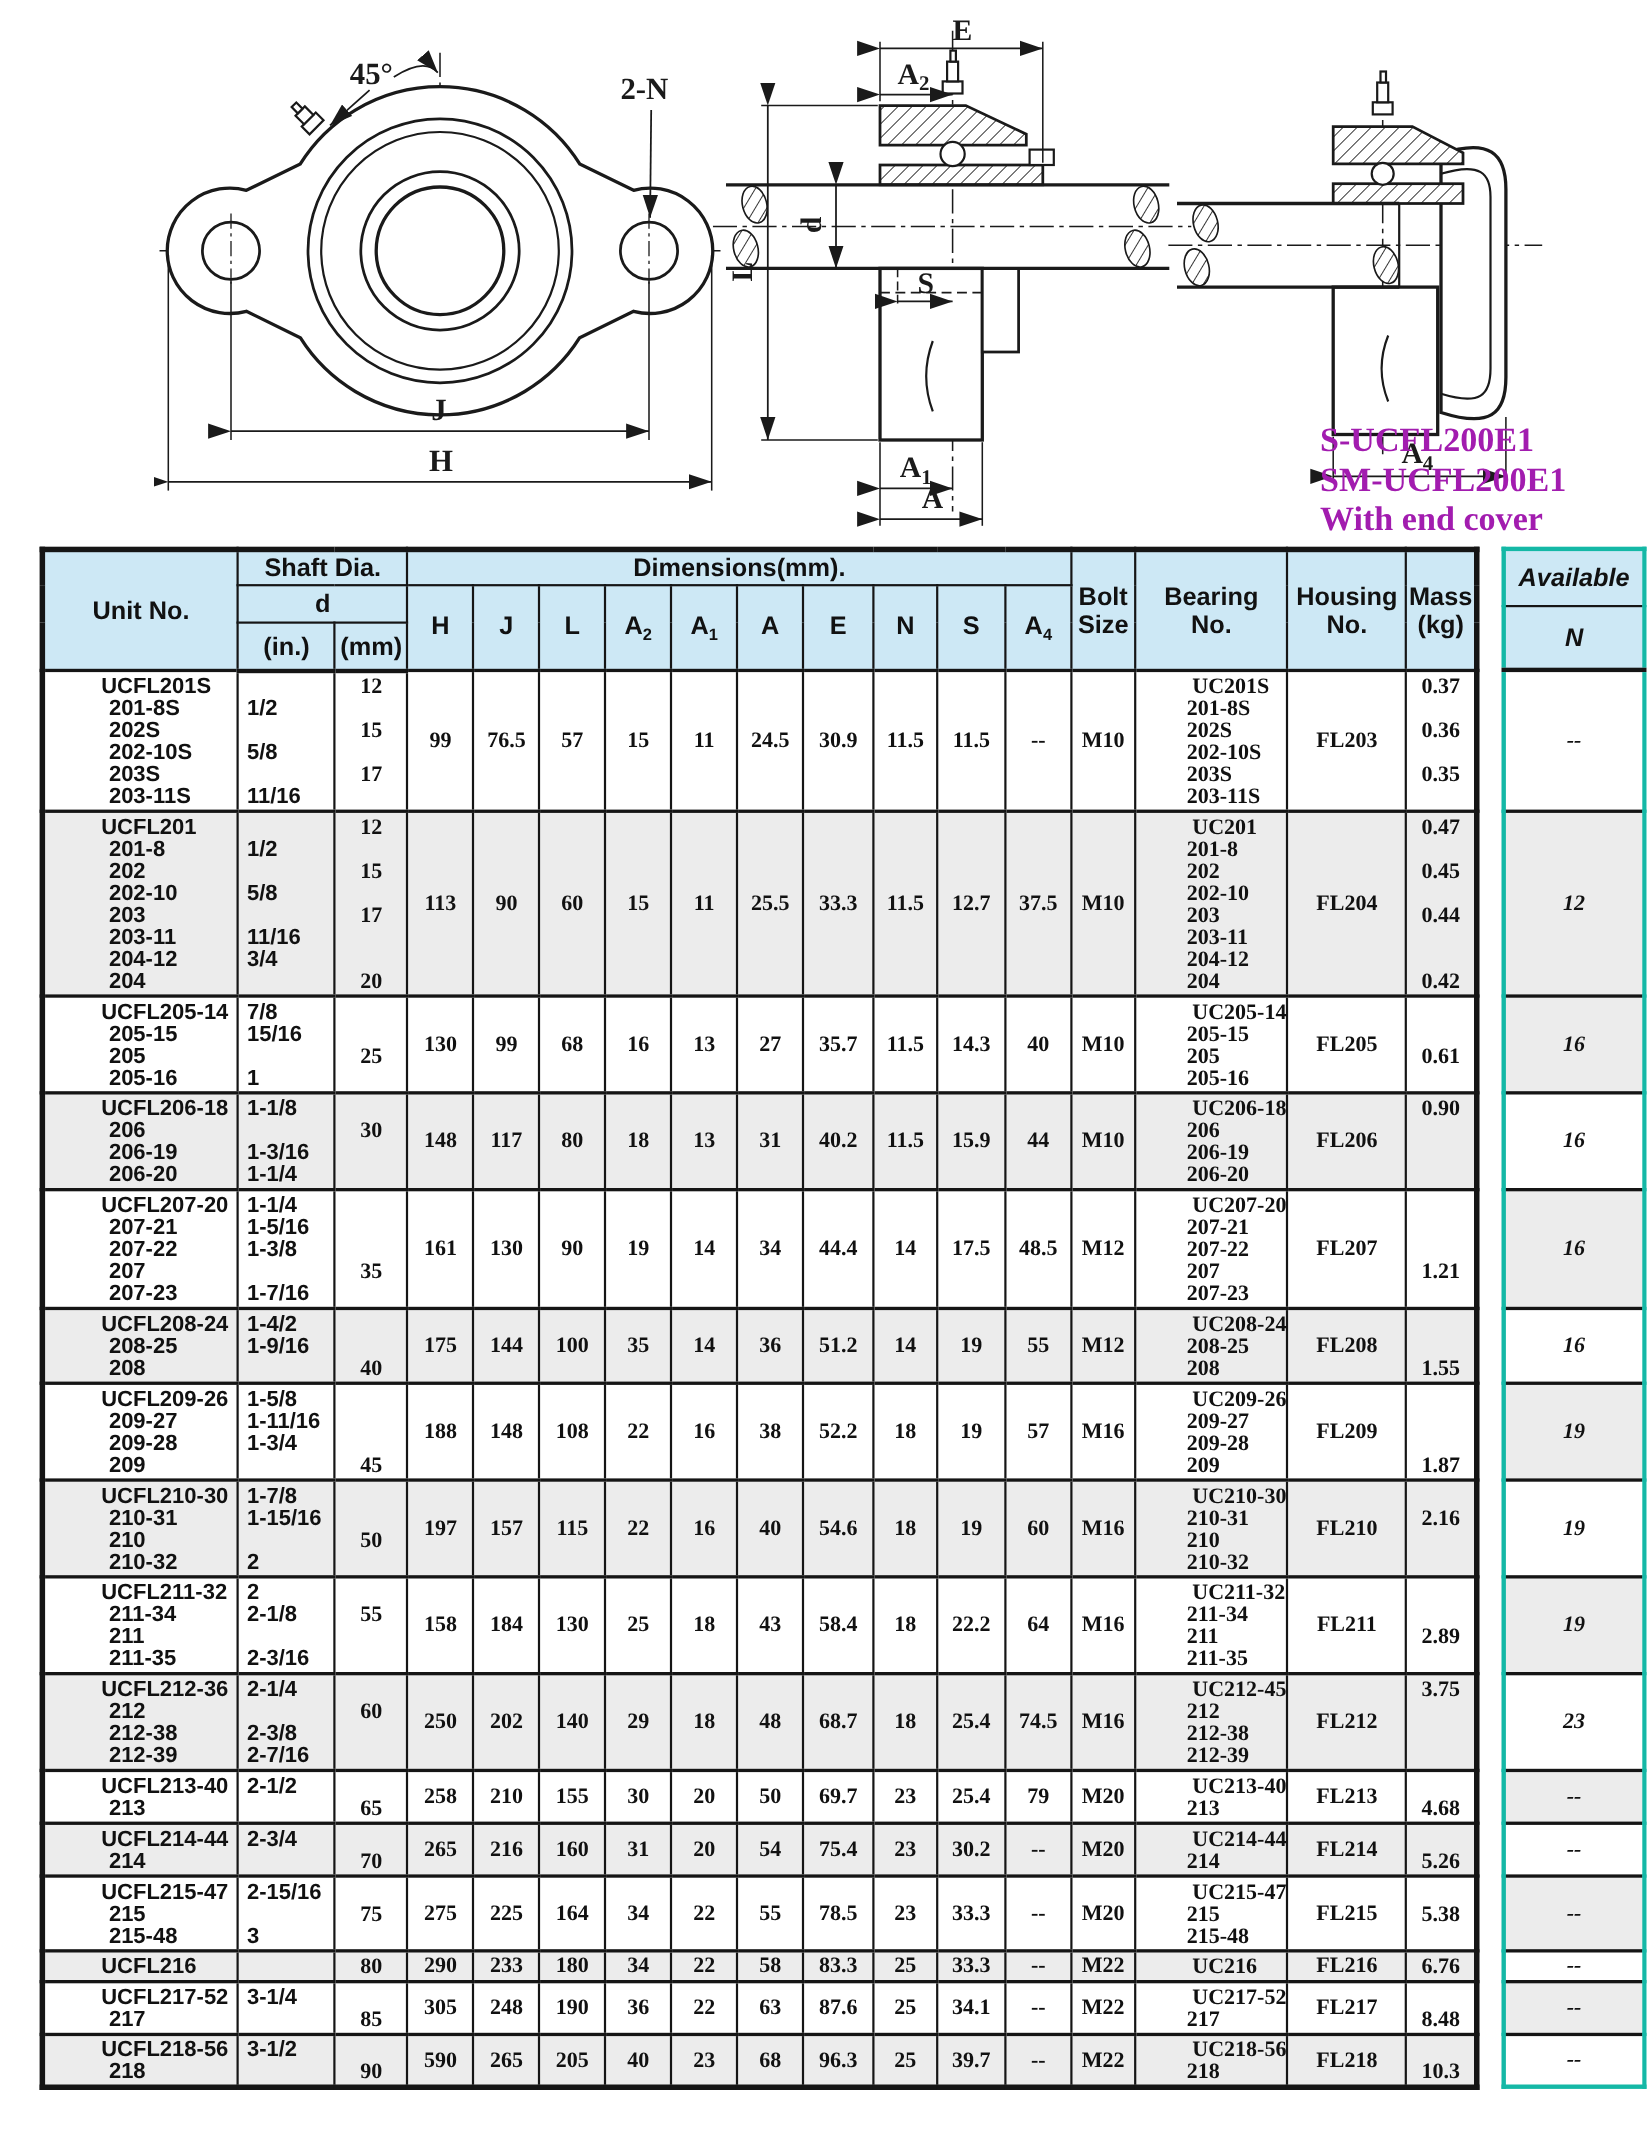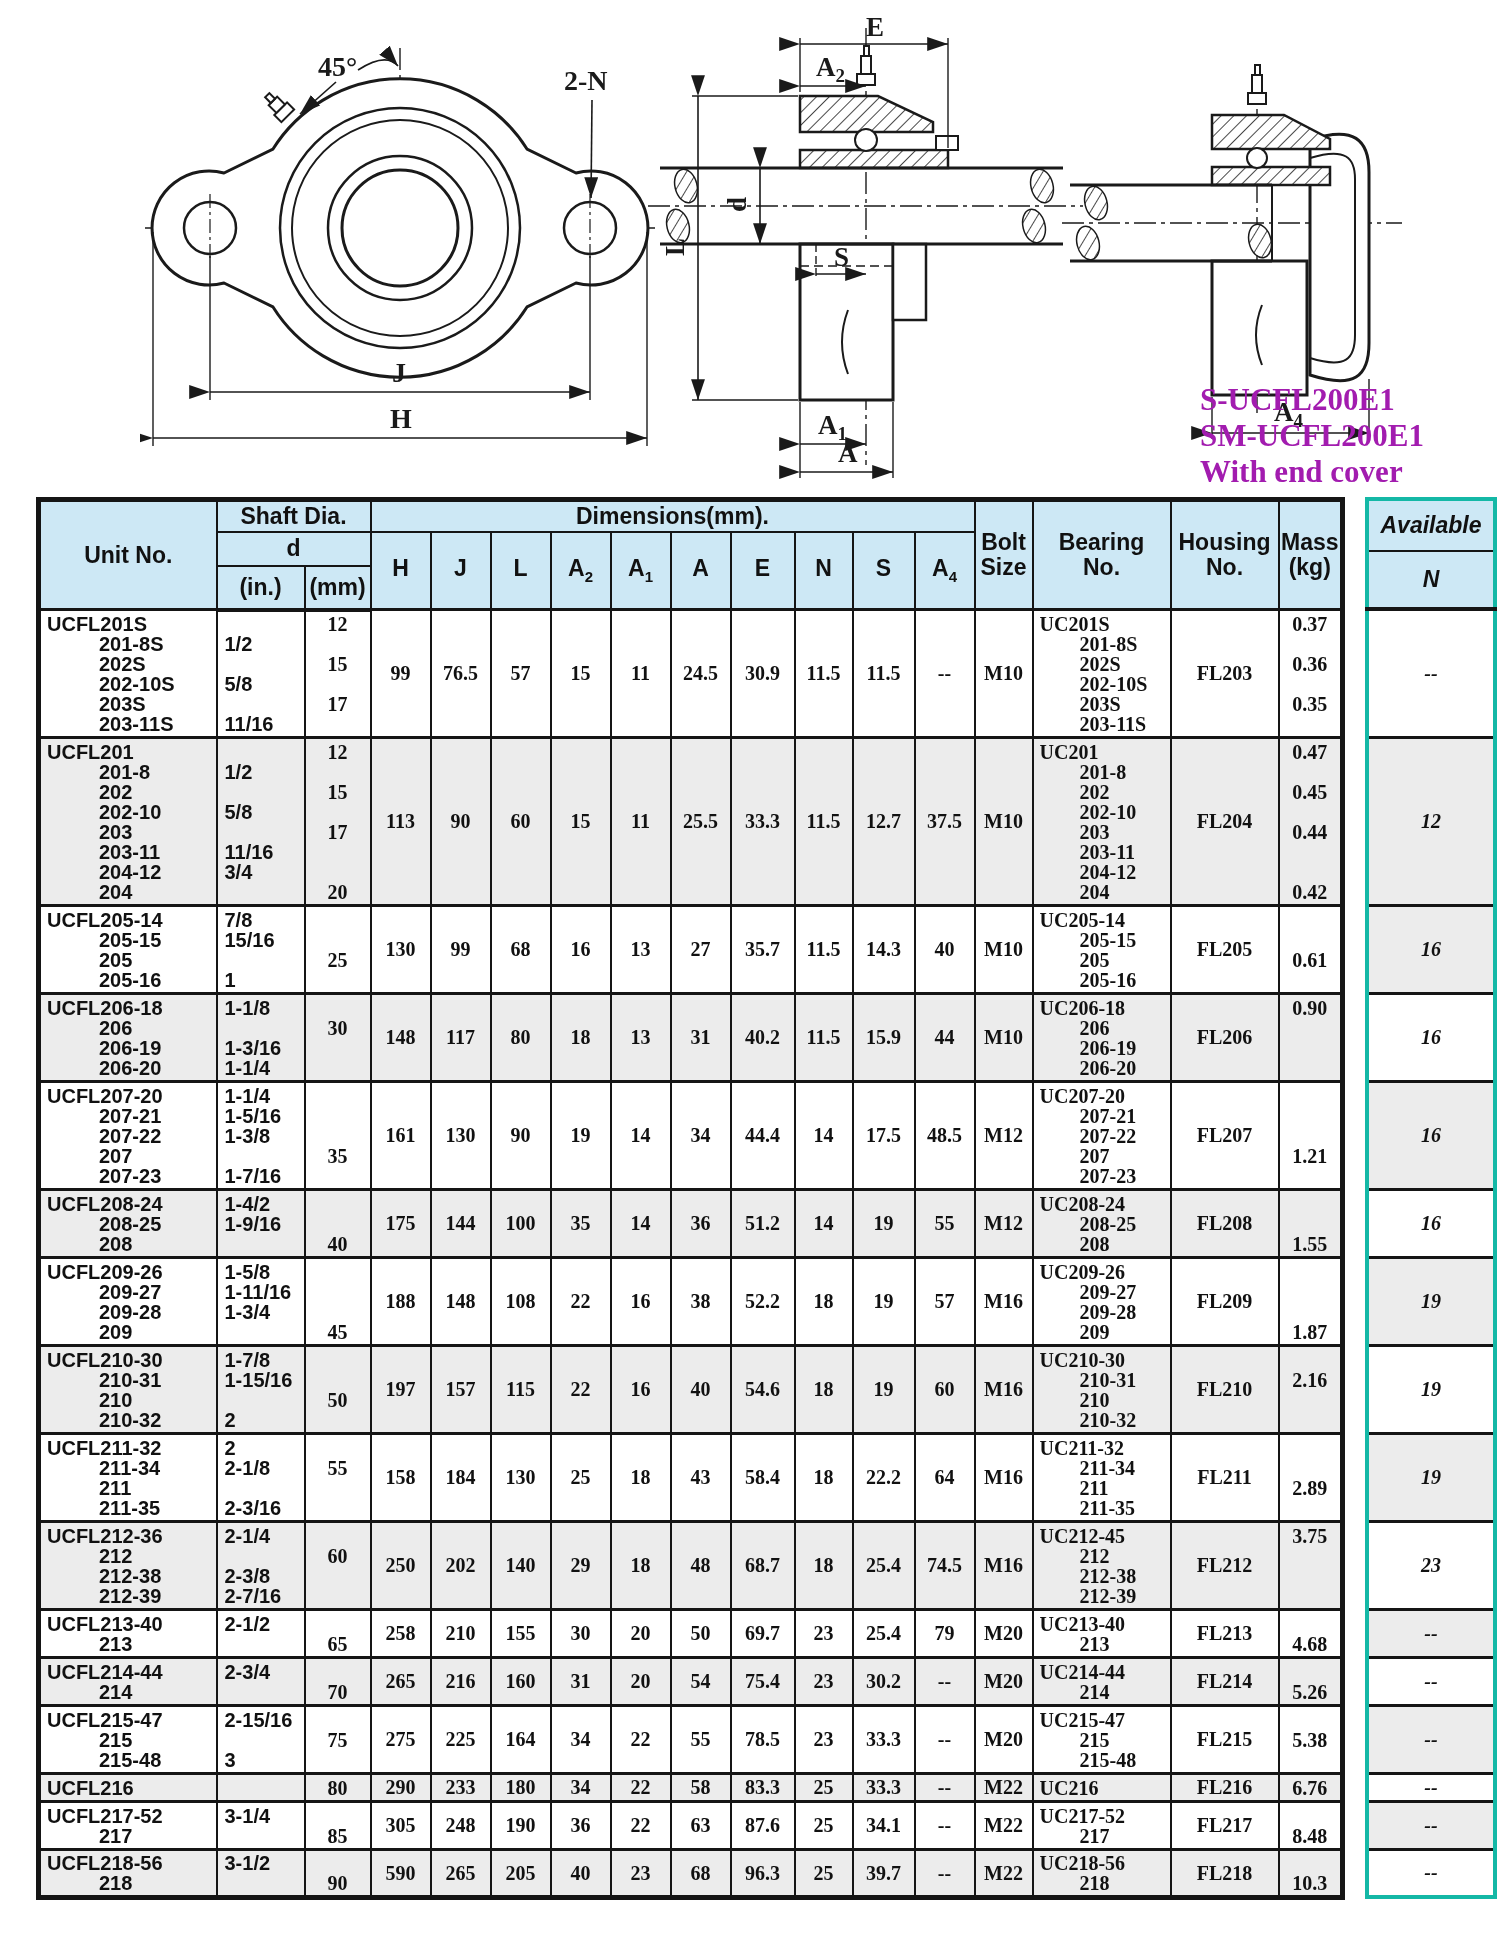--- a/index.html
+++ b/index.html
@@ -27,21 +27,21 @@
   thead sub{font-size:15px;}
   .hd2{line-height:25px;}
   .cell{font-size:20px;font-weight:bold;}
   .ctr{text-align:center;}
   .num{font-family:"Liberation Serif",serif;}
   .unit,.inch .inl{font-family:"Liberation Sans",sans-serif;}
   .unit{font-family:"Liberation Sans",sans-serif;}
   .inch{font-family:"Liberation Serif",serif;}
   .bearing{font-family:"Liberation Serif",serif;}
   .ln{height:20px;line-height:20px;white-space:nowrap;font-size:20px;}
-  .l0{padding-left:6px;}
+  .l0{padding-left:23px;margin-left:28px;}
   .ind{padding-left:58px;}
   .ind2{padding-left:46px;}
   .inl{padding-left:7px;}
   tr.alt td{background:#ececec;}
   td.altc{background:#ececec;}
   table.avail td{font-size:20px;font-weight:bold;}
 </style>
 </head>
 <body>
 

